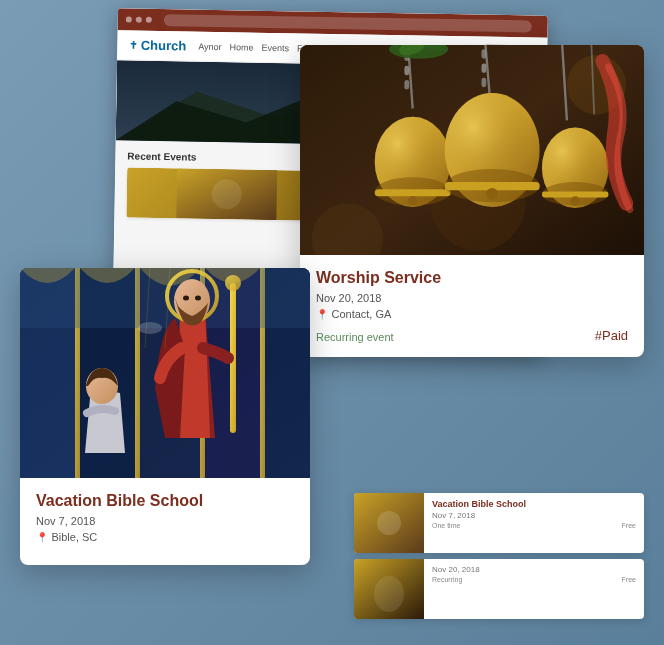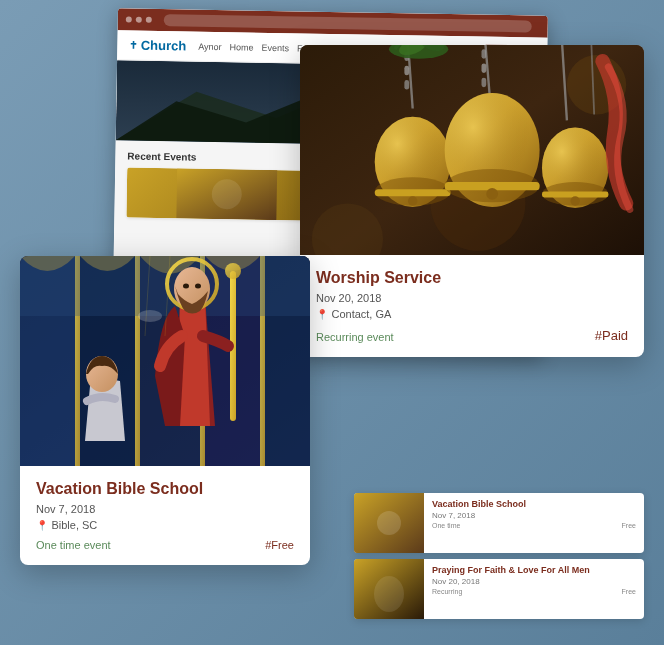--- a/index.html
+++ b/index.html
@@ -547,24 +547,20 @@
       <line x1="150" y1="0" x2="145" y2="80" stroke="#f5d020" stroke-width="1" opacity="0.15"></line>
     </svg>
   </div>
   <div class="vbs-card-body">
     <h3>Vacation Bible School</h3>
     <div class="vbs-card-date">Nov 7, 2018</div>
     <div class="vbs-card-location">
       <span class="location-pin">📍</span>
       <span>Bible, SC</span>
     </div>
-    <div class="vbs-card-footer">
-      <span class="onetime-tag">One time event</span>
-      <span class="free-tag">#Free</span>
-    </div>
   </div>
 </div>
 
 <div class="small-cards-container">
   <div class="small-card">
     <div class="small-card-img">
       <svg width="70" height="60" viewBox="0 0 70 60">
         <defs>
           <linearGradient id="sc1" x1="0%" y1="0%" x2="100%" y2="100%">
             <stop offset="0%" style="stop-color:#c9a227"></stop>
@@ -591,21 +587,20 @@
           <linearGradient id="sc2" x1="0%" y1="0%" x2="100%" y2="100%">
             <stop offset="0%" style="stop-color:#c9a227"></stop>
             <stop offset="100%" style="stop-color:#2a1a08"></stop>
           </linearGradient>
         </defs>
         <rect width="70" height="60" fill="url(#sc2)"></rect>
         <ellipse cx="35" cy="35" rx="15" ry="18" fill="rgba(255,255,255,0.1)"></ellipse>
       </svg>
     </div>
     <div class="small-card-content">
-      <div class="small-card-title">Praying For Faith &amp; Love For All Men</div>
       <div class="small-card-date">Nov 20, 2018</div>
       <div class="small-card-tags">
         <span>Recurring</span>
         <span>Free</span>
       </div>
     </div>
   </div>
 </div>
 
 </body></html>

